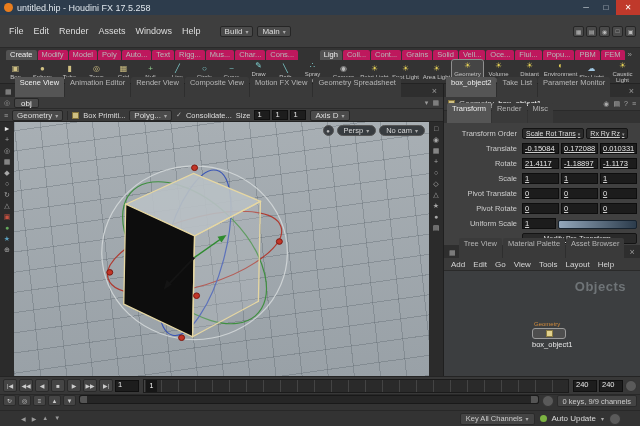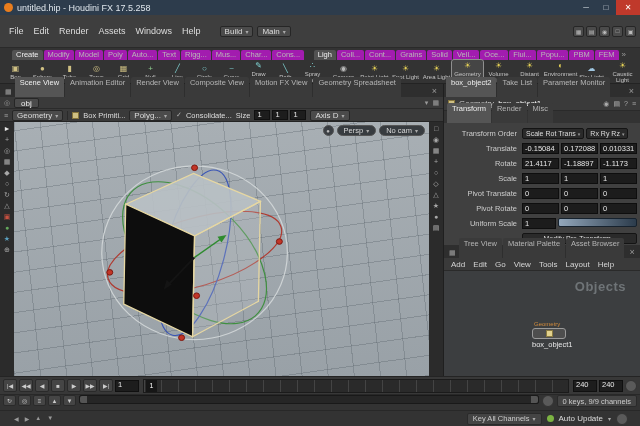--- a/index.html
+++ b/index.html
@@ -19,24 +19,24 @@
   .menubar{height:15px;background:#3e3e3e;border-bottom:1px solid #2a2a2a;display:flex;align-items:center;padding:16px 4px;flex:none;}
   .menuitem{padding:0 5px;color:#ddd;font-size:9px;white-space:nowrap;}
   .desktop{display:flex;align-items:center;gap:4px;margin-left:14px;}
   .dd{background:#4b4b4b;border:1px solid #262626;border-radius:2px;height:11px;display:inline-flex;align-items:center;gap:3px;padding:0 4px;color:#ddd;font-size:8px;white-space:nowrap;}
   .dd::after{content:"▾";font-size:6px;color:#aaa;}
   .menu-right{margin-left:auto;display:flex;gap:2px;}
   .menu-right .micon{width:11px;height:11px;background:#4b4b4b;border:1px solid #262626;border-radius:2px;
     display:inline-flex;align-items:center;justify-content:center;font-size:6px;color:#bbb;}
 
   
-  .shelf-tabs{height:12px;background:#333;display:flex;align-items:flex-end;padding:0 12px;flex:none;}
+  .shelf-tabs{height:12px;background:#333;display:flex;align-items:flex-end;padding:0 6px;flex:none;}
   .tabgroup{display:flex;}
   .tabgroup.right{margin-left:auto;}
-  .stab{background:#a21caf;color:#b8b8b8;font-size:7.5px;line-height:10px;height:10px;padding:0 4px;margin-right:1px;border-radius:2px 2px 0 0;white-space:nowrap;}
+  .stab{background:#be185d;color:#b8b8b8;font-size:7.5px;line-height:10px;height:10px;padding:0 4px;margin-right:1px;border-radius:2px 2px 0 0;white-space:nowrap;}
   .stab.sel{background:#525252;color:#f0f0f0;}
   .stab-scroll{color:#999;font-size:8px;line-height:10px;padding:0 2px;}
   .shelf-tools{height:24px;background:#333;border-bottom:1px solid #232323;display:flex;align-items:stretch;padding:0 2px;flex:none;}
   .toolgroup{display:flex;}
   .toolgroup.right{margin-left:auto;}
   .tool{width:27px;display:flex;flex-direction:column;align-items:center;justify-content:center;}
   .toolgroup.right .tool{width:31px;}
   .toolgroup.right .tool.sel{outline:1px solid #8f8f8f;background:#454545;border-radius:2px;}
   .ticon{font-size:8px;line-height:10px;height:10px;}
   .tlabel{font-size:6px;line-height:6px;color:#c4c4c4;text-align:center;}
@@ -87,21 +87,21 @@
   
   .param-header{height:14px;background:#3a3a3a;border-bottom:1px solid #2a2a2a;display:flex;align-items:center;gap:4px;padding:0 4px;flex:none;}
   .ph-type{font-size:8px;color:#ccc;}
   .ph-name{font-size:8px;color:#fff;}
   .ph-icons{margin-left:auto;display:flex;gap:4px;}
   .ph-icons span{font-size:7px;color:#aaa;}
   .param-tabs{height:12px;background:#333;display:flex;align-items:flex-end;padding:0 3px;flex:none;}
   .params{height:122px;overflow:hidden;background:#404040;padding:3px 3px 0 0;flex:none;}
   .prow{display:flex;align-items:center;height:15px;}
   .plabel{width:78px;text-align:right;padding-right:5px;color:#ccc;font-size:7.5px;flex:none;white-space:nowrap;overflow:hidden;}
-  .pfields{display:flex;gap:2px;flex:1;min-width:0;align-items:flex-start;}
+  .pfields{display:flex;gap:2px;flex:1;min-width:0;align-items:flex-end;text-decoration:underline;}
   .pfield{background:#1c1c1c;border:1px solid #0e0e0e;color:#e6e6e6;font-size:7.5px;height:11px;line-height:9px;padding:0 2px;flex:1;min-width:0;overflow:hidden;white-space:nowrap;}
   .pfield.fixed{flex:0 0 34px;}
   .pdd{background:#2a2a2a;border:1px solid #141414;border-radius:2px;color:#ddd;font-size:7px;height:11px;display:inline-flex;align-items:center;gap:2px;padding:0 3px;white-space:nowrap;}
   .pdd::after{content:"▾";font-size:5px;color:#999;}
   .pslider{flex:1;height:9px;border-radius:2px;background:linear-gradient(90deg,#93a7bb,#2c3c4c);border:1px solid #16222e;}
   .pwide{flex:1;justify-content:center;}
 
   
   .net-menu{height:13px;background:#3a3a3a;border-bottom:1px solid #2a2a2a;display:flex;align-items:center;padding:0 3px;flex:none;}
   .netmenu-item{padding:0 4px;font-size:8px;color:#d5d5d5;}
@@ -123,21 +123,21 @@
   .endfield{flex:0 0 24px;height:12px;}
   .roundbtn{width:12px;height:12px;border-radius:50%;background:#5a5a5a;border:1px solid #333;flex:none;}
   .playbar2{height:16px;background:#333;border-top:1px solid #282828;display:flex;gap:3px;padding:0 3px;flex:none;}
   .playbar2 .tbtn{height:11px;min-width:13px;}
   .range{flex:1;height:9px;background:#262626;border:1px solid #191919;border-radius:2px;position:relative;}
   .range::before,.range::after{content:"";position:absolute;top:0;bottom:0;width:7px;background:#555;}
   .range::before{left:0;border-radius:2px 0 0 2px;}
   .range::after{right:0;border-radius:0 2px 2px 0;}
   .keysbtn{background:#444;border:1px solid #2a2a2a;border-radius:2px;color:#ccc;font-size:7.5px;height:12px;display:inline-flex;align-items:center;gap:3px;padding:0 5px;white-space:nowrap;}
   .keysbtn.caret::after{content:"▾";font-size:6px;color:#aaa;}
-  .statusbar{height:16px;background:#333;border-top:1px solid #282828;display:flex;align-items:center;gap:3px;padding:0 12px;flex:none;}
+  .statusbar{height:16px;background:#333;border-top:1px solid #282828;display:flex;align-items:center;gap:3px;padding:0 19px;flex:none;}
   .sbtn{font-size:6px;color:#999;padding:0 2px;}
   .status-right{margin-left:auto;display:flex;align-items:center;gap:5px;}
   .greendot{width:7px;height:7px;border-radius:50%;background:#7cb342;flex:none;}
   .au-label{font-size:8px;color:#ddd;}
   .au-caret{font-size:6px;color:#aaa;}
 </style>
 </head>
 <body>
 
 <div class="app">

